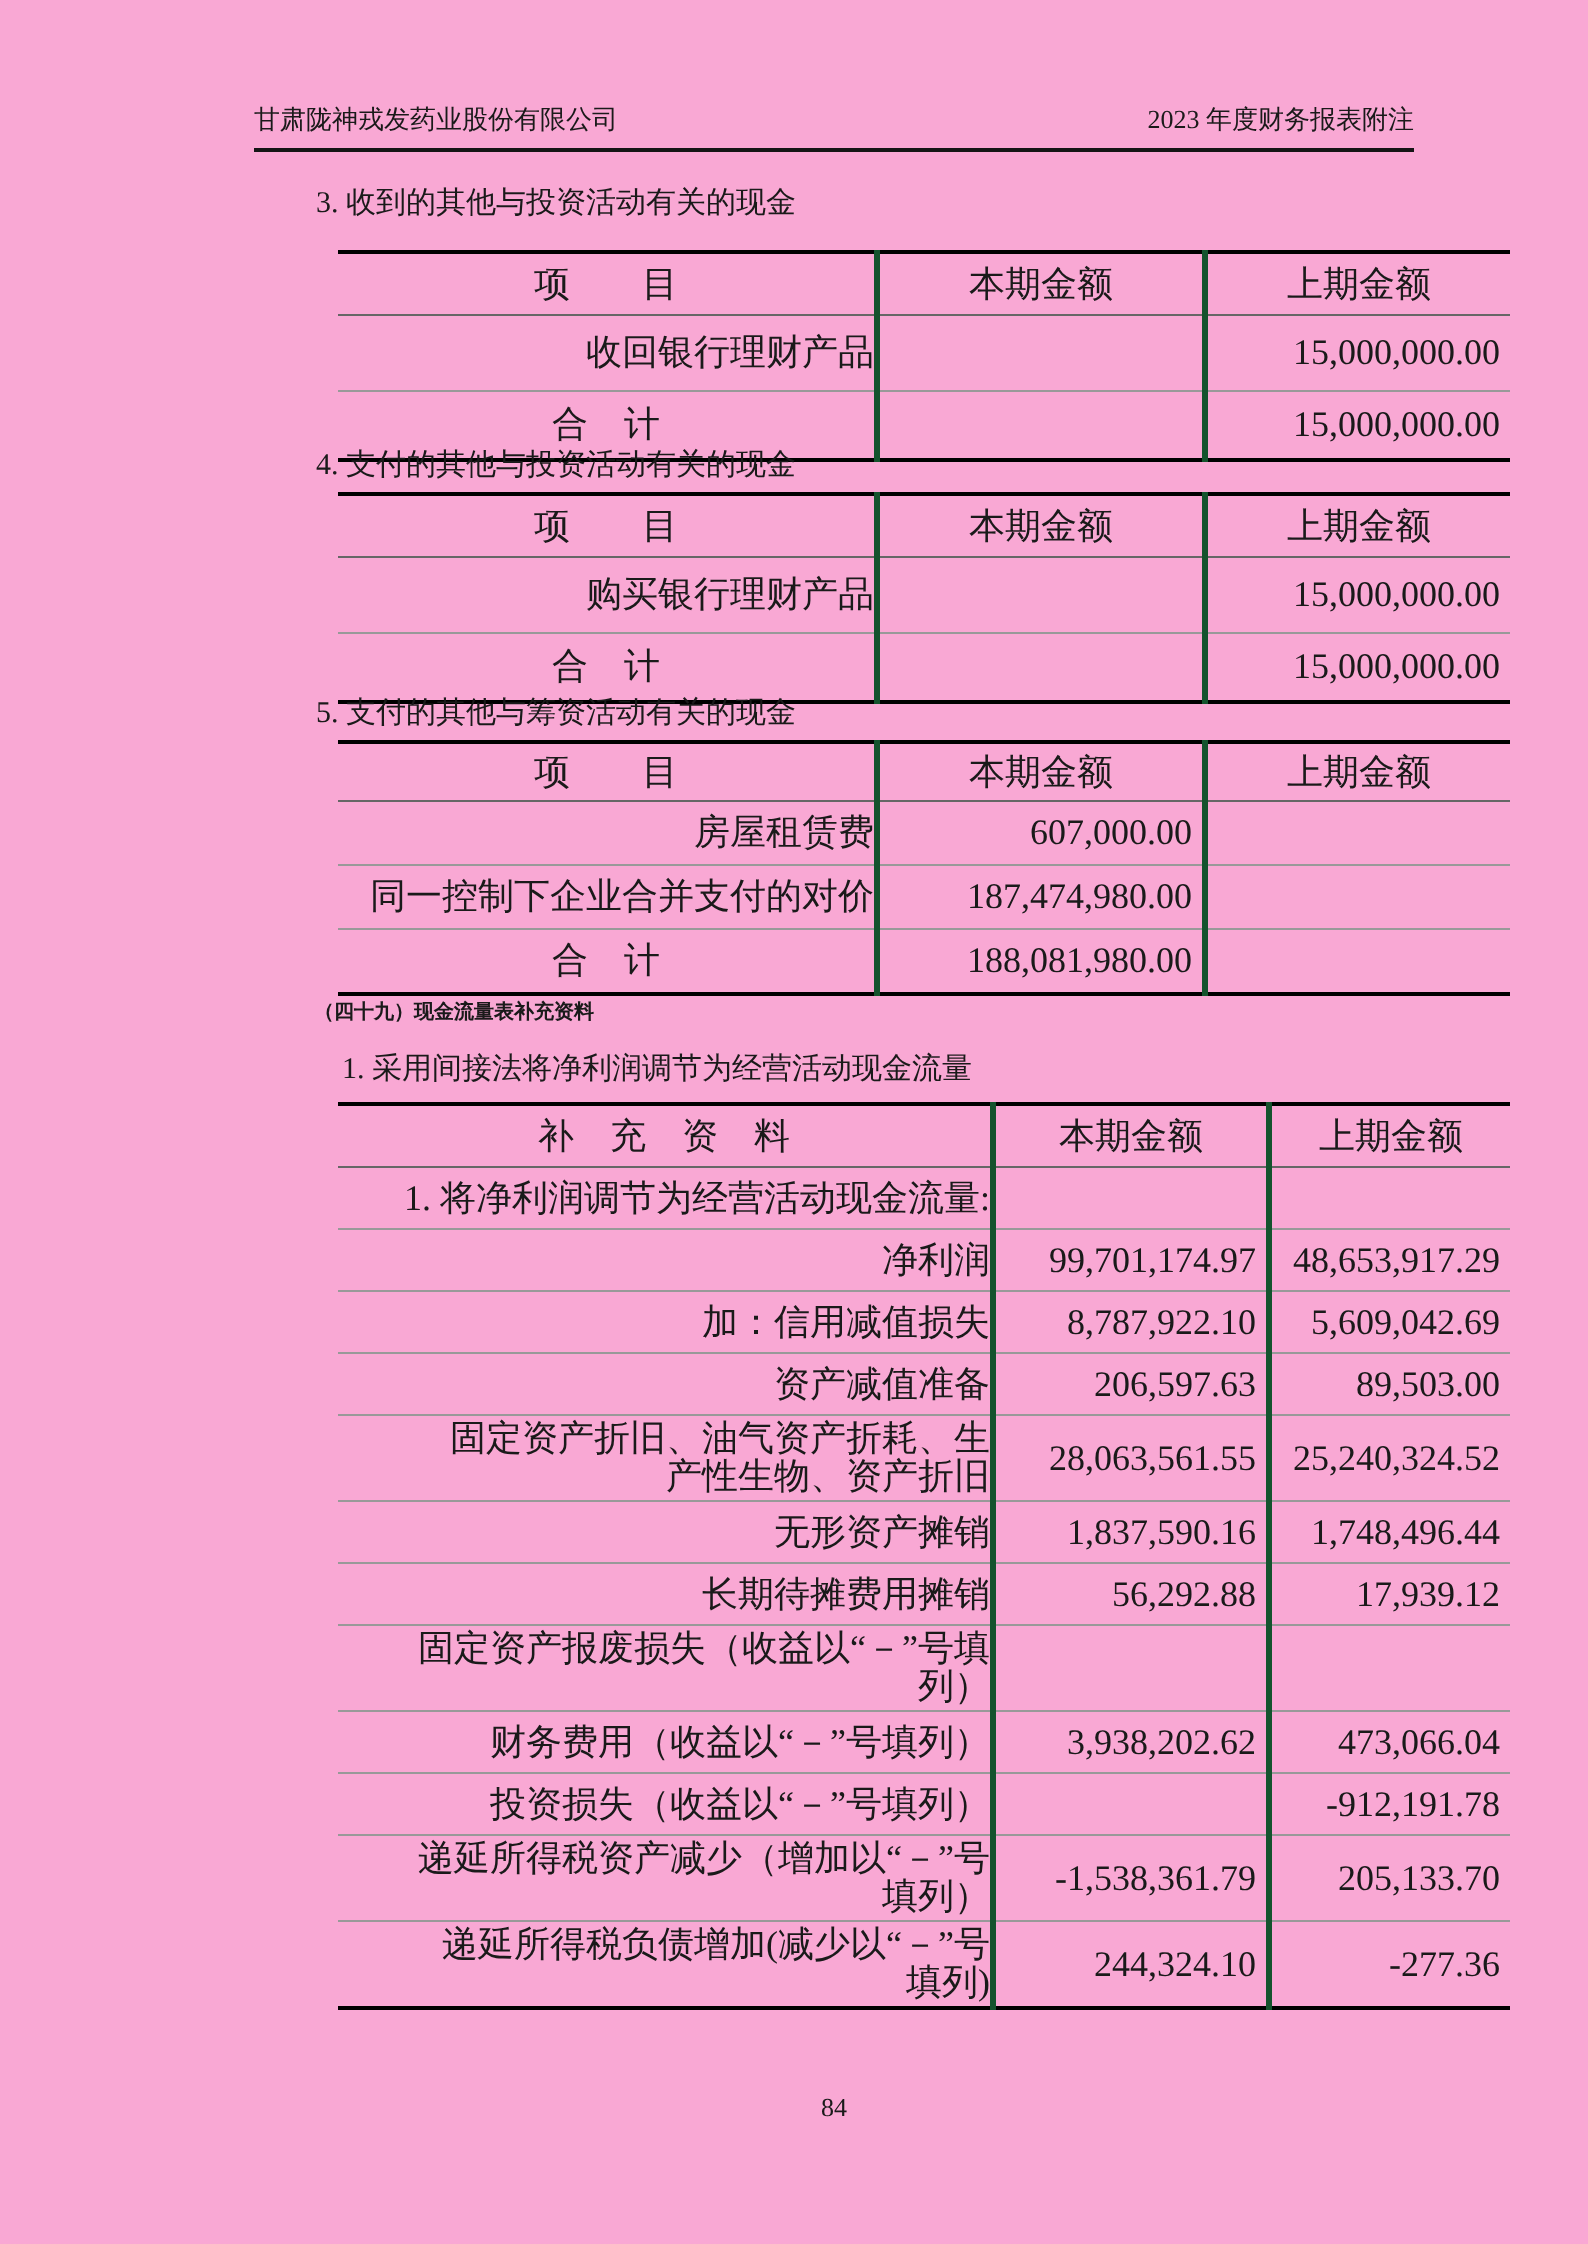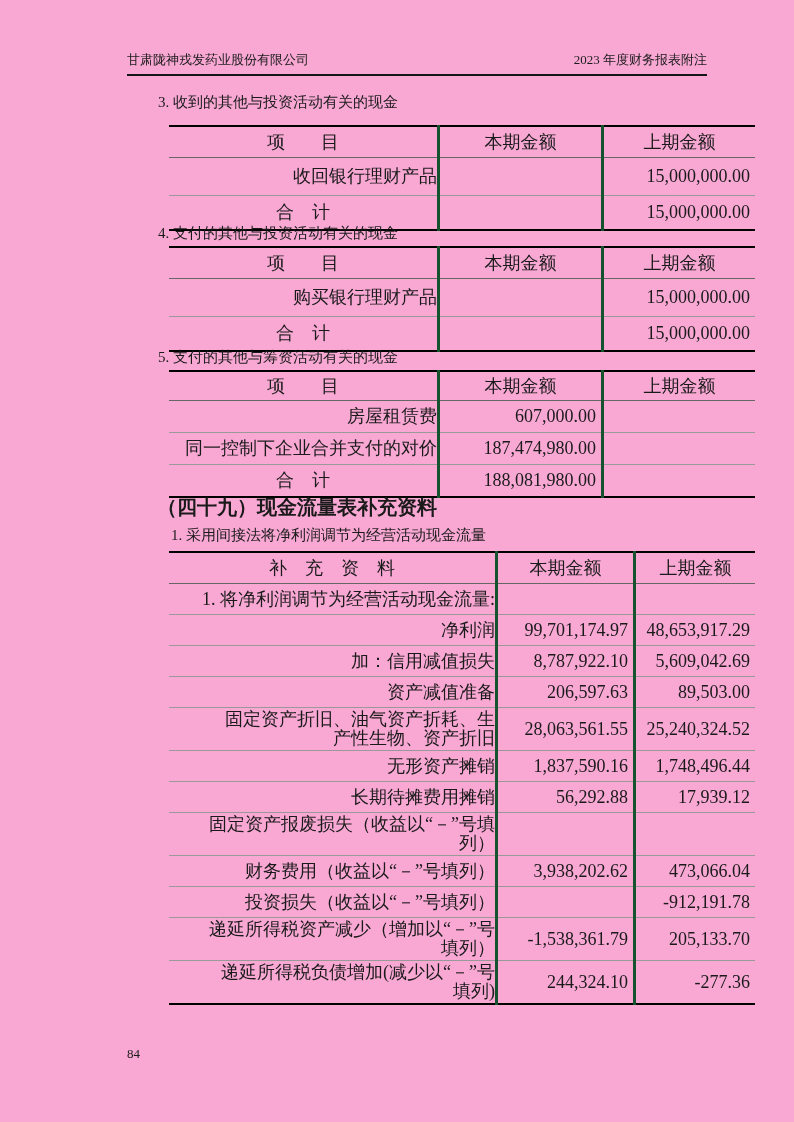--- a/index.html
+++ b/index.html
@@ -23,21 +23,21 @@
     left: 127px; top: 74px; width: 580px; height: 2px;
     background: #151515;
   }
   .sec-h {
     position: absolute;
     left: 158px;
     font-size: 15px;
     line-height: 20px;
     white-space: nowrap;
   }
-  .sec-h.bold { font-weight: bold; font-size: 20px; left: 157px; }
+  .sec-h.bold { font-weight: bold; font-size: 10px; left: 157px; }
   .sub-h { left: 171px; }
   #h-s3  { top: 92px; }
   #h-s4  { top: 223px; }
   #h-s5  { top: 347px; }
   #h-s49 { top: 497px; }
   #h-s49sub { top: 525px; }
 
   table.fin {
     position: absolute;
     left: 145px; width: 580px;
@@ -83,21 +83,21 @@
   .t-supp td { height: 26px; }
 
   table.fin td.lbl { text-align: right; padding-left: 3px; }
   table.fin td.num { text-align: right; padding-right: 5px; }
   table.fin tr.total td.lbl { text-align: center; padding-left: 0; }
   table.fin tr.indent td.lbl { text-indent: 2em; }
 
   .page-number {
     position: absolute;
     left: 127px; top: 1046px; width: 580px;
-    text-align: left;
+    text-align: center;
     font-size: 13px;
   }
 </style>
 </head>
 <body>
 
 <div class="page">
 
   <div class="doc-header">
     <span>甘肃陇神戎发药业股份有限公司</span>

